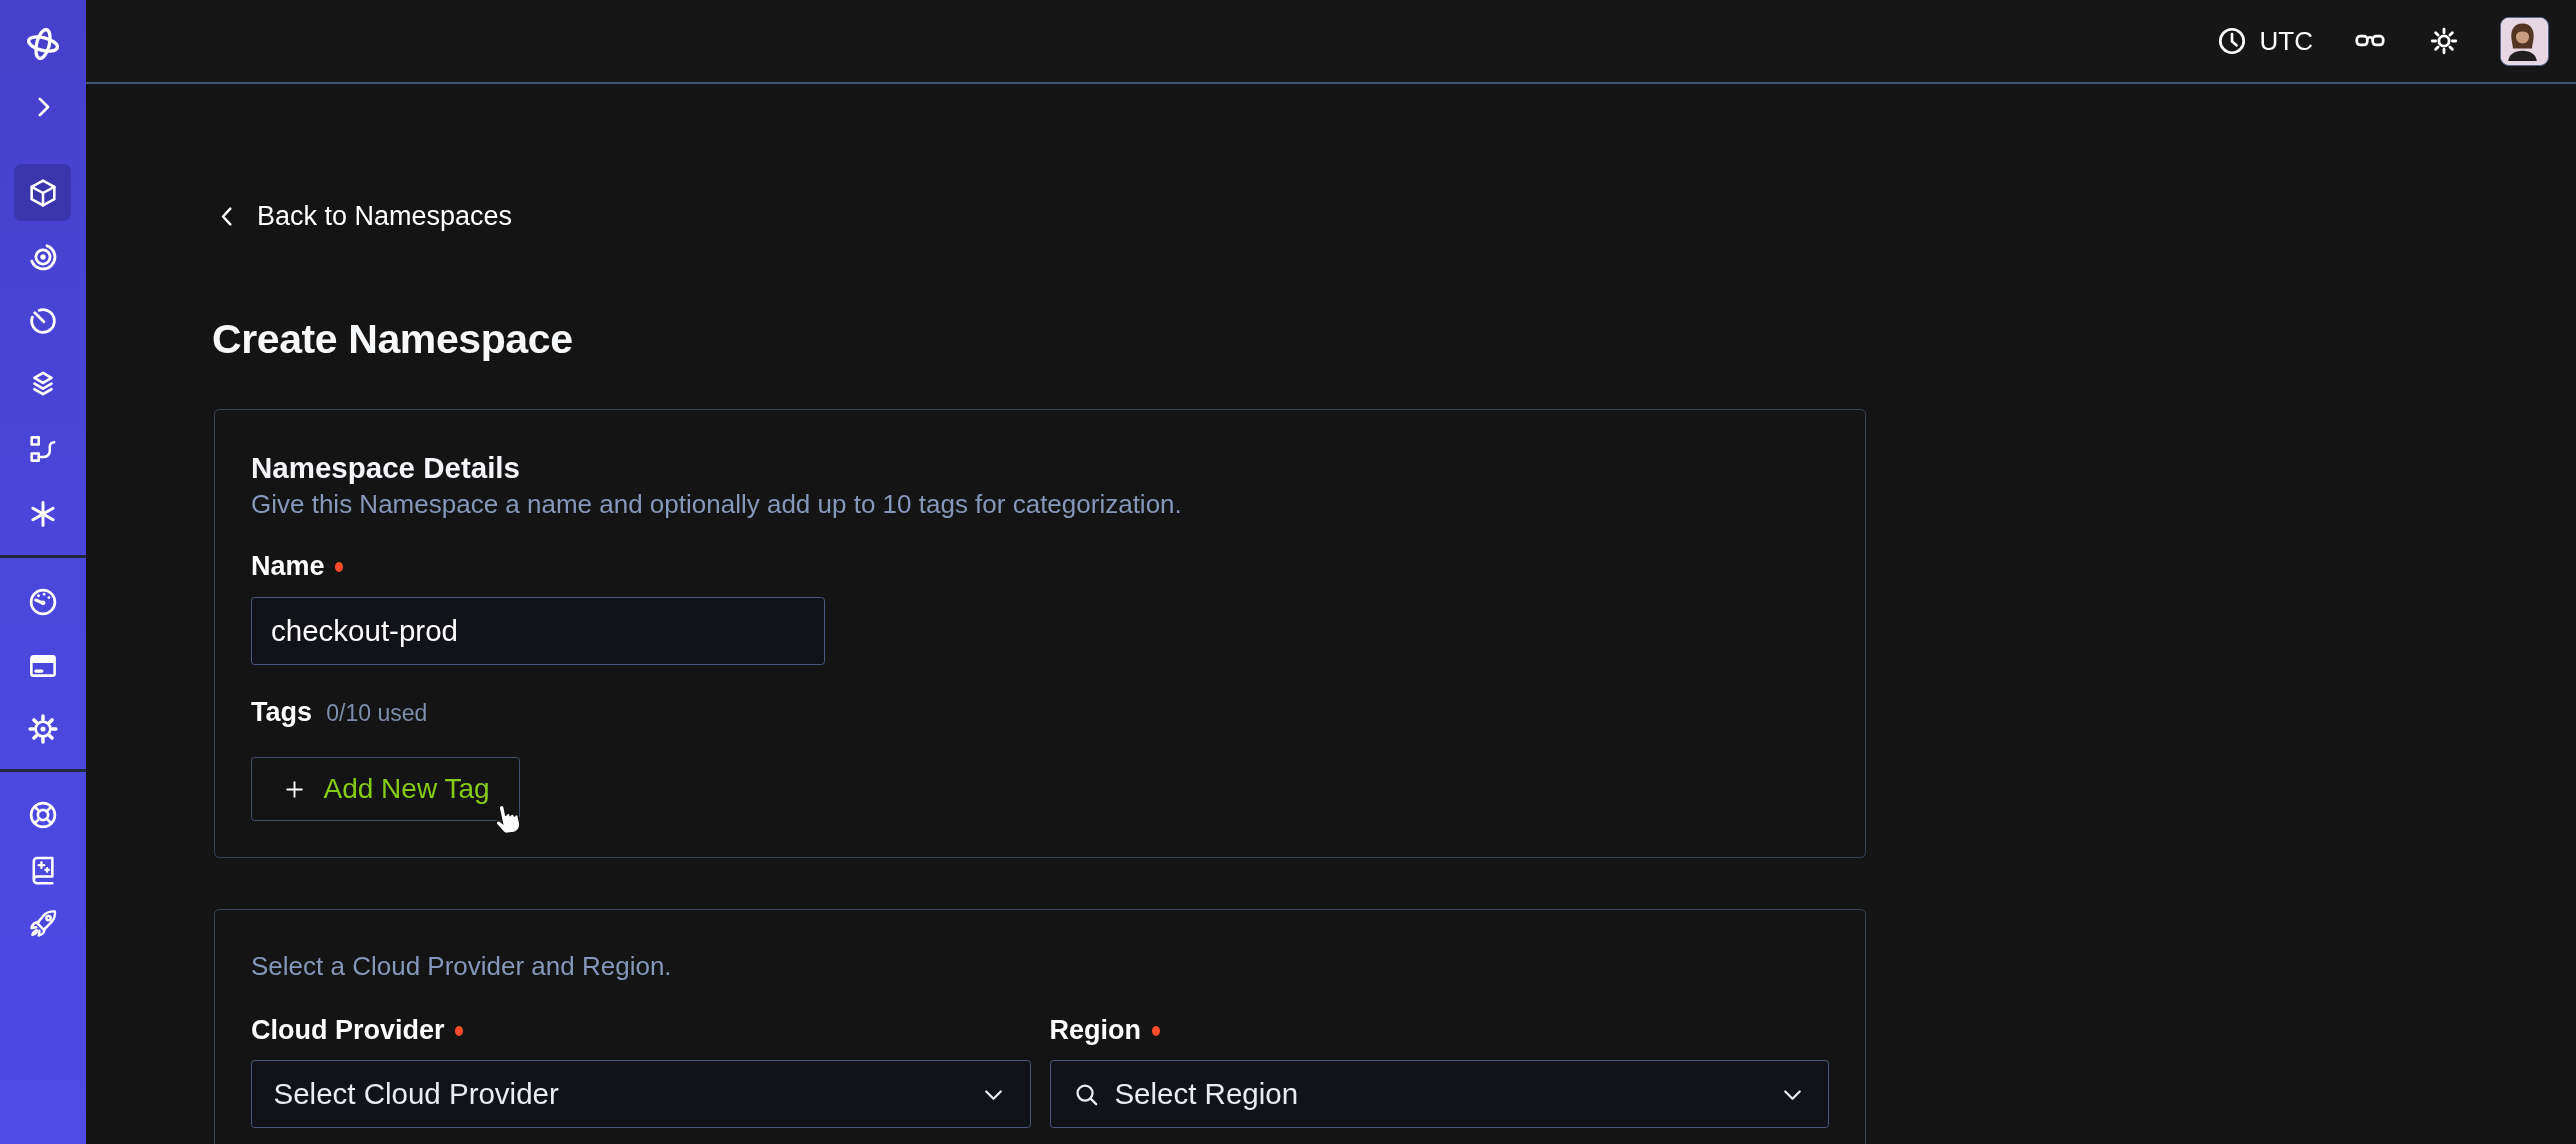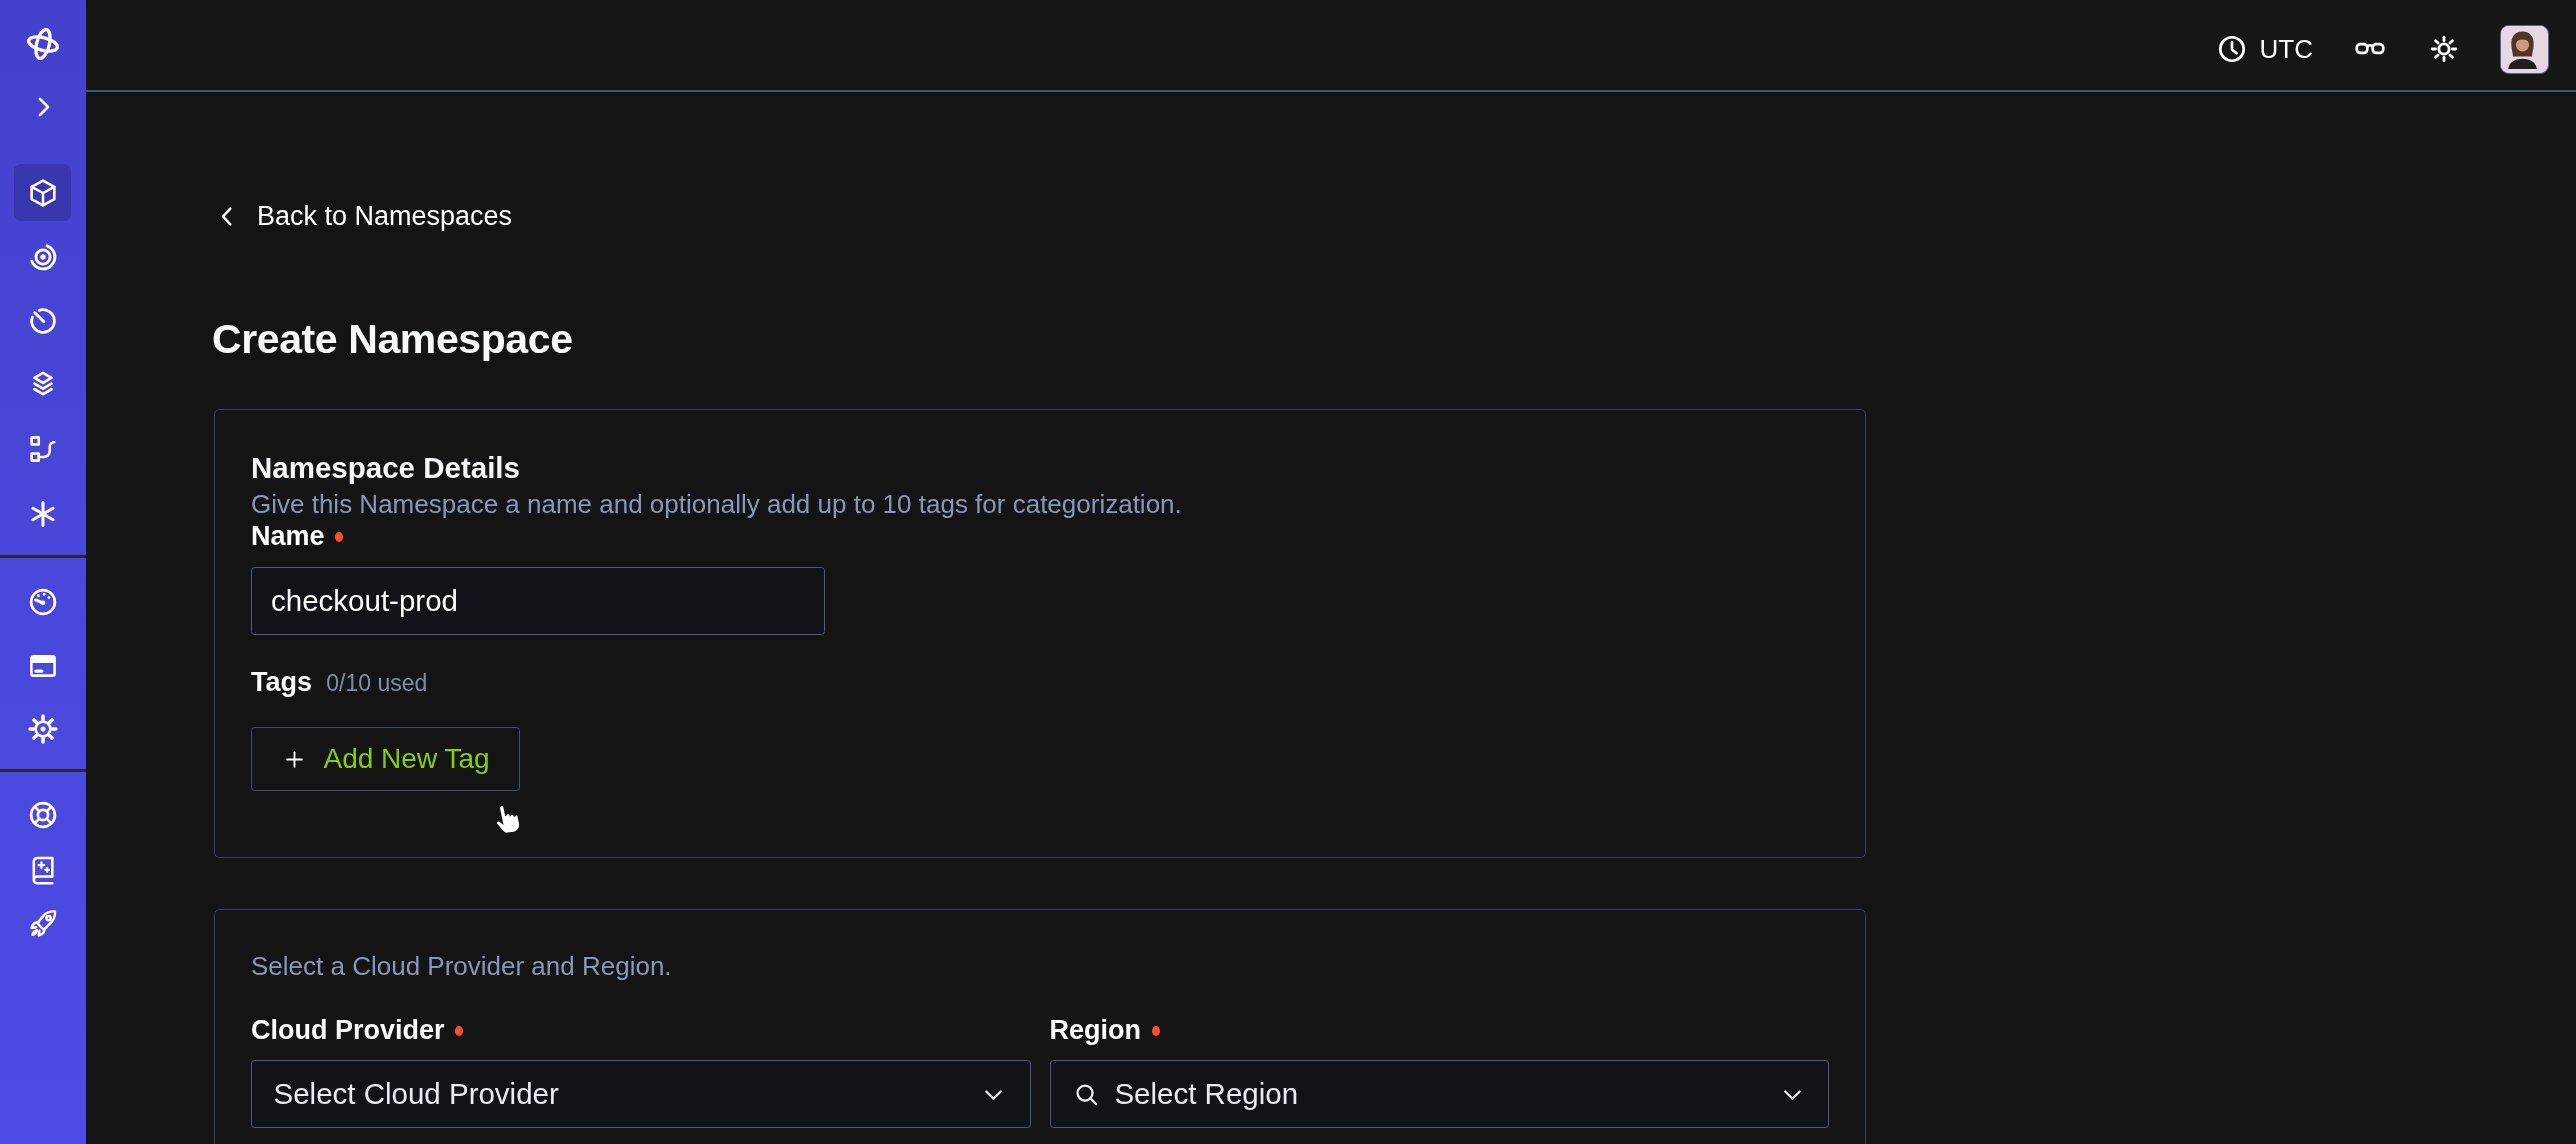--- a/index.html
+++ b/index.html
@@ -9,21 +9,21 @@
   
   .sidebar{position:absolute;left:0;top:0;width:86px;height:1145px;
            background:linear-gradient(180deg,#4541CC 0%,#4A47DC 55%,#4E4BE6 100%);z-index:5;}
   .nav-item{position:absolute;left:0;width:86px;height:57px;display:flex;align-items:center;justify-content:center;}
   .nav-item.active::before{content:"";position:absolute;left:14.3px;top:0;width:57px;height:57px;
            background:#3A36AE;border-radius:7.2px;}
   .nav-item svg{position:relative;display:block;stroke:#fff;fill:none;stroke-linecap:round;stroke-linejoin:round;}
   .side-divider{position:absolute;left:0;width:86px;height:2.7px;background:#23283A;}
 
   
-  .topbar{position:absolute;left:86px;top:8px;width:2490px;height:84px;background:#161616;
+  .topbar{position:absolute;left:86px;top:0;width:2490px;height:84px;background:#161616;
           border-bottom:2.7px solid #44536F;display:flex;align-items:center;justify-content:flex-end;
           gap:39px;padding-right:27px;box-sizing:border-box;}
   .tz{display:flex;align-items:center;gap:11.6px;font-size:26px;color:#fff;cursor:default;}
   .tb-icon svg{display:block;stroke:#fff;fill:none;stroke-linecap:round;stroke-linejoin:round;}
   .avatar{width:47px;height:47px;border-radius:9px;border:1.8px solid #54678C;overflow:hidden;background:#E7D7E3;}
   .avatar svg{display:block;}
 
   
   .main{position:absolute;left:86px;top:87px;right:0;bottom:0;}
   .back-link{position:absolute;left:128px;top:108px;height:43px;display:flex;align-items:center;gap:16px;
@@ -35,21 +35,21 @@
   .card{position:absolute;left:128px;width:1652px;border:1.8px solid #36425C;border-radius:5.4px;
         box-sizing:border-box;padding:39px 36px 32px 36px;background:#141414;}
   .card-1{top:322px;height:449px;}
   .card-2{top:822px;height:501px;}
   .card-title{font-size:29.5px;font-weight:700;color:#F4F6F9;line-height:38px;}
   .card-desc{font-size:26px;color:#8597BB;line-height:32px;margin-top:1px;}
 
   .field-label{display:flex;align-items:center;gap:10.7px;font-size:27px;font-weight:700;color:#FFFFFF;
                line-height:32px;}
   .req-dot{width:8px;height:9.8px;border-radius:50%;background:#FB4D2E;display:inline-block;margin-top:1.8px;}
-  .mt-label{}
+  .mt-label{margin-top:30px;}
 
   .text-input{margin-top:15px;display:block;width:574px;height:68px;box-sizing:border-box;
               background:#111319;border:1.8px solid #4A597D;border-radius:3.6px;color:#FFFFFF;
               font-size:29.5px;font-family:inherit;padding:0 19px;outline:none;}
 
   .tags-row{margin-top:31px;display:flex;align-items:baseline;gap:14.3px;text-align:right;}
   .tags-label{font-size:27px;font-weight:700;color:#fff;line-height:32px;}
   .tags-usage{font-size:23px;color:#7D8EAD;}
 
   .btn-add{margin-top:29px;display:inline-flex;align-items:center;gap:17px;height:64px;

